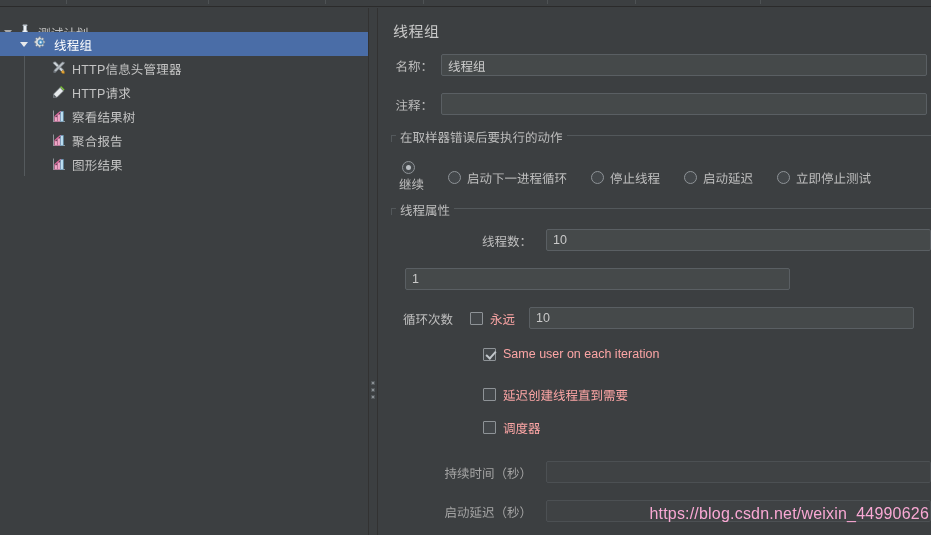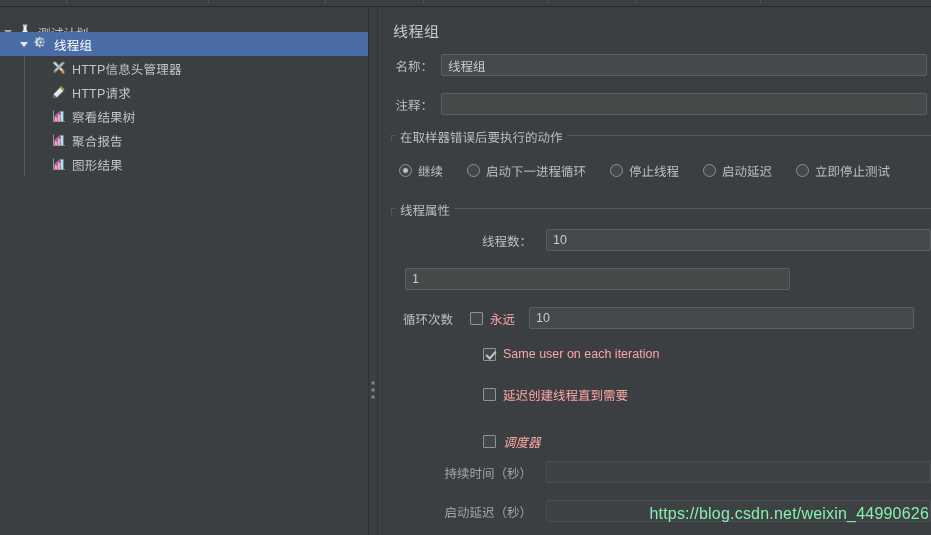--- a/index.html
+++ b/index.html
@@ -127,21 +127,21 @@
     content: ""; position: absolute; left: 3.5px; top: 0.5px;
     width: 4px; height: 8px; border: solid #c2c7cb;
     border-width: 0 2px 2px 0; transform: rotate(42deg);
   }
   .check-label { font-size: 12.5px; color: #fca5a5; white-space: nowrap; }
   .check-label.en { font-size: 12.5px; }
 
   
   .watermark {
     position: absolute; right: 2px; bottom: 12px;
-    font-size: 16px; color: #86efac; letter-spacing: .2px;
+    font-size: 16px; color: #f9a8d4; letter-spacing: .2px;
     white-space: nowrap; pointer-events: none;
   }
 </style>
 </head>
 <body>
 
 <div id="app">
 
   <div class="toolbar-strip">
     <span class="tick" style="left:66px;"></span>
@@ -283,21 +283,21 @@
       <span class="field-label" style="width:40px;">注释：</span>
       <input class="textfield" type="text" style="width: 486px; margin-left: 8px;" value="">
     </div>
 
     <div class="group" style="left:12px; top:127px; width:540px; height:56px;">
       <div class="gline-top"></div>
       <div class="gline-left"></div>
       <div class="glegend">在取样器错误后要执行的动作</div>
 
       <div class="radio-row" style="left:0; top:26px;">
-        <label class="radio-item" style="margin-left:8px;">
+        <label class="radio-item" style="margin-left:8px;flex-direction:column;">
           <span class="radio-box checked"></span>
           <span class="radio-label">继续</span>
         </label>
         <label class="radio-item" style="margin-left:24px;">
           <span class="radio-box"></span>
           <span class="radio-label">启动下一进程循环</span>
         </label>
         <label class="radio-item" style="margin-left:24px;">
           <span class="radio-box"></span>
           <span class="radio-label">停止线程</span>
@@ -339,21 +339,21 @@
       <label class="check-row" style="left:92px; top:139px;">
         <span class="check-box checked"></span>
         <span class="check-label en">Same user on each iteration</span>
       </label>
 
       <label class="check-row" style="left:92px; top:177px;">
         <span class="check-box"></span>
         <span class="check-label">延迟创建线程直到需要</span>
       </label>
 
-      <label class="check-row" style="left:92px; top:224px;font-style:italic;">
+      <label class="check-row" style="left:92px; top:210px;">
         <span class="check-box"></span>
         <span class="check-label">调度器</span>
       </label>
 
       <div class="field-row" style="left:0; top:253px; width:540px;">
         <span class="field-label disabled" style="width:141px;">持续时间（秒）</span>
         <input class="textfield disabled" type="text" disabled="" style="width: 385px; margin-left: 14px;" value="">
       </div>
 
       <div class="field-row" style="left:0; top:292px; width:540px;">

